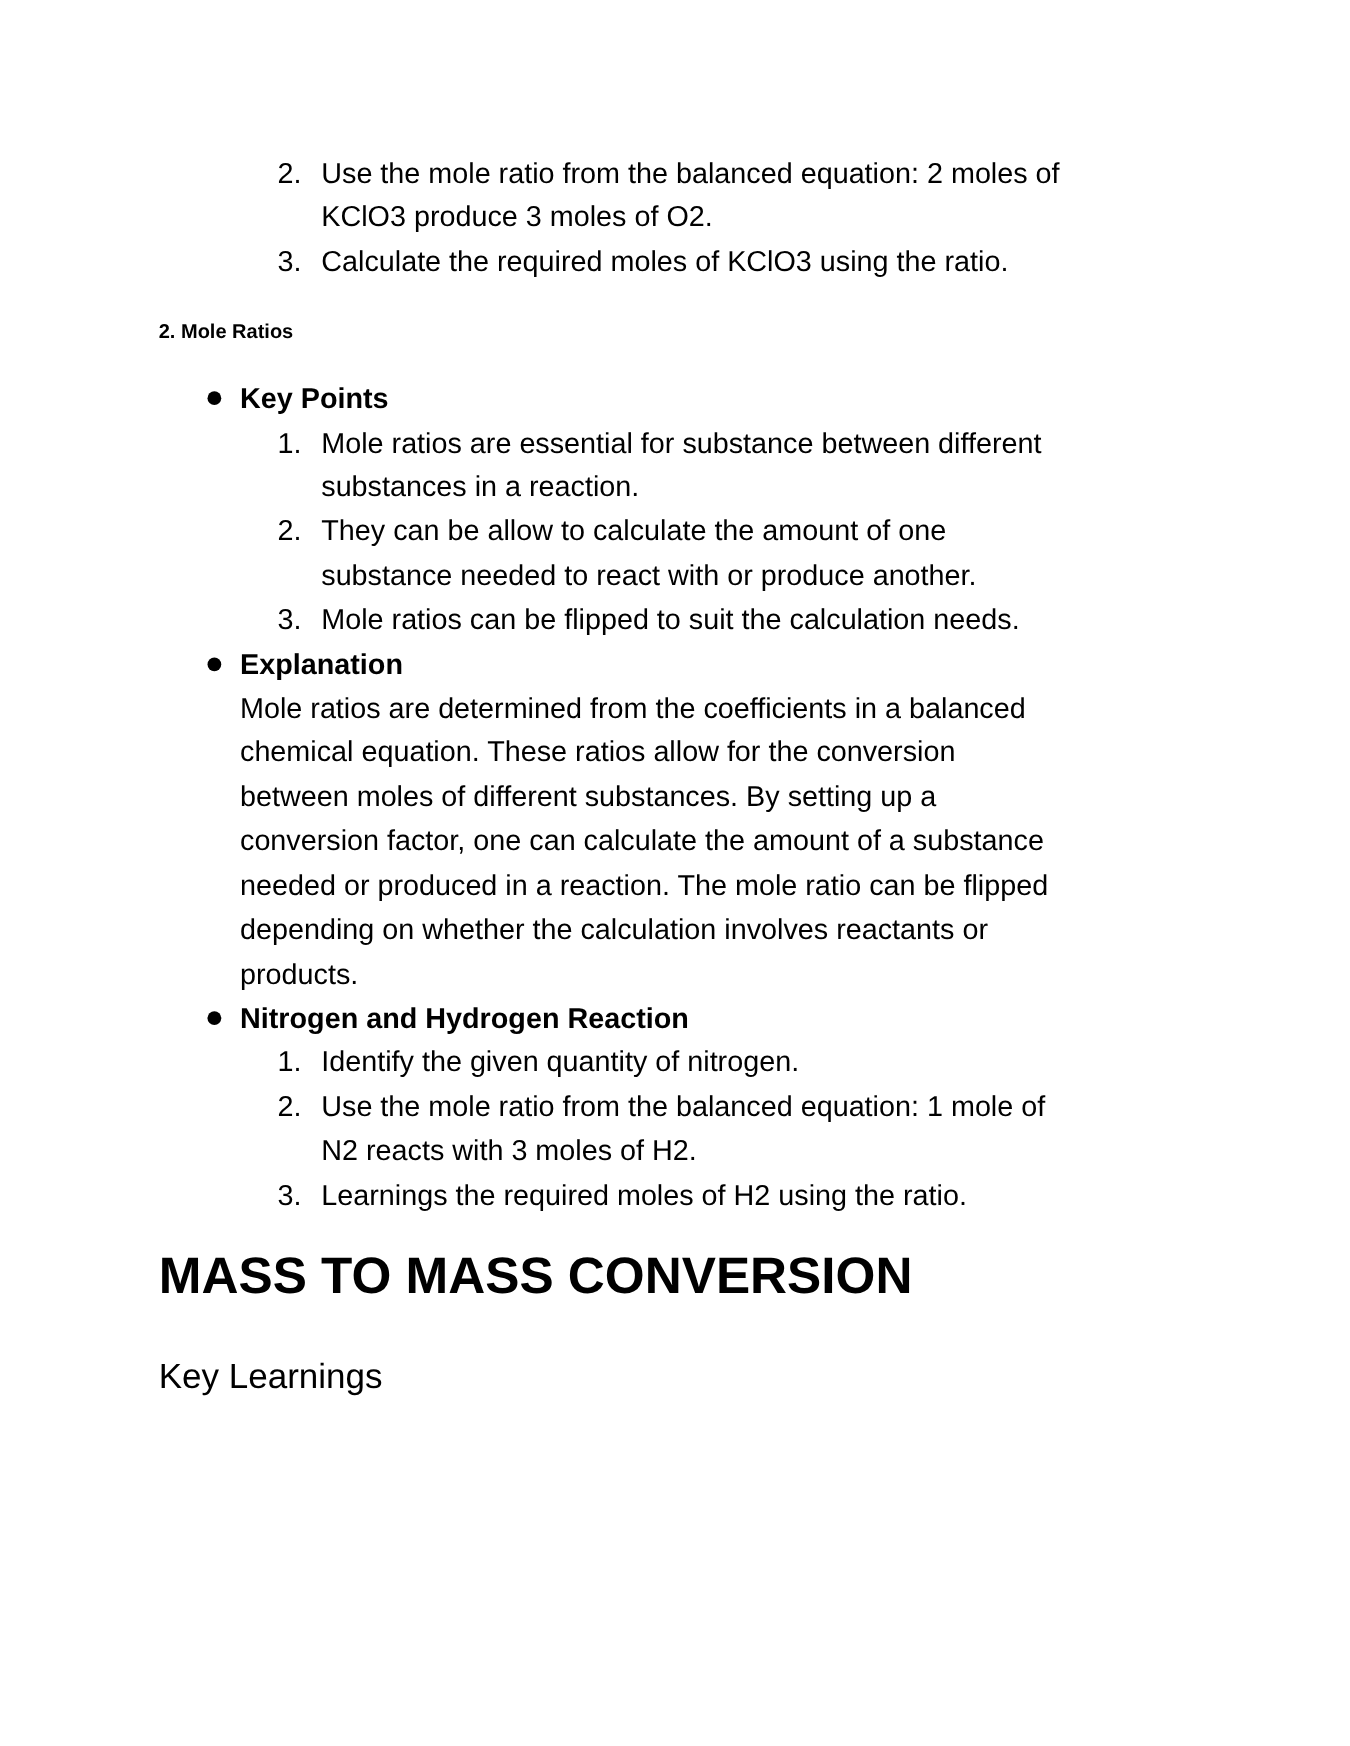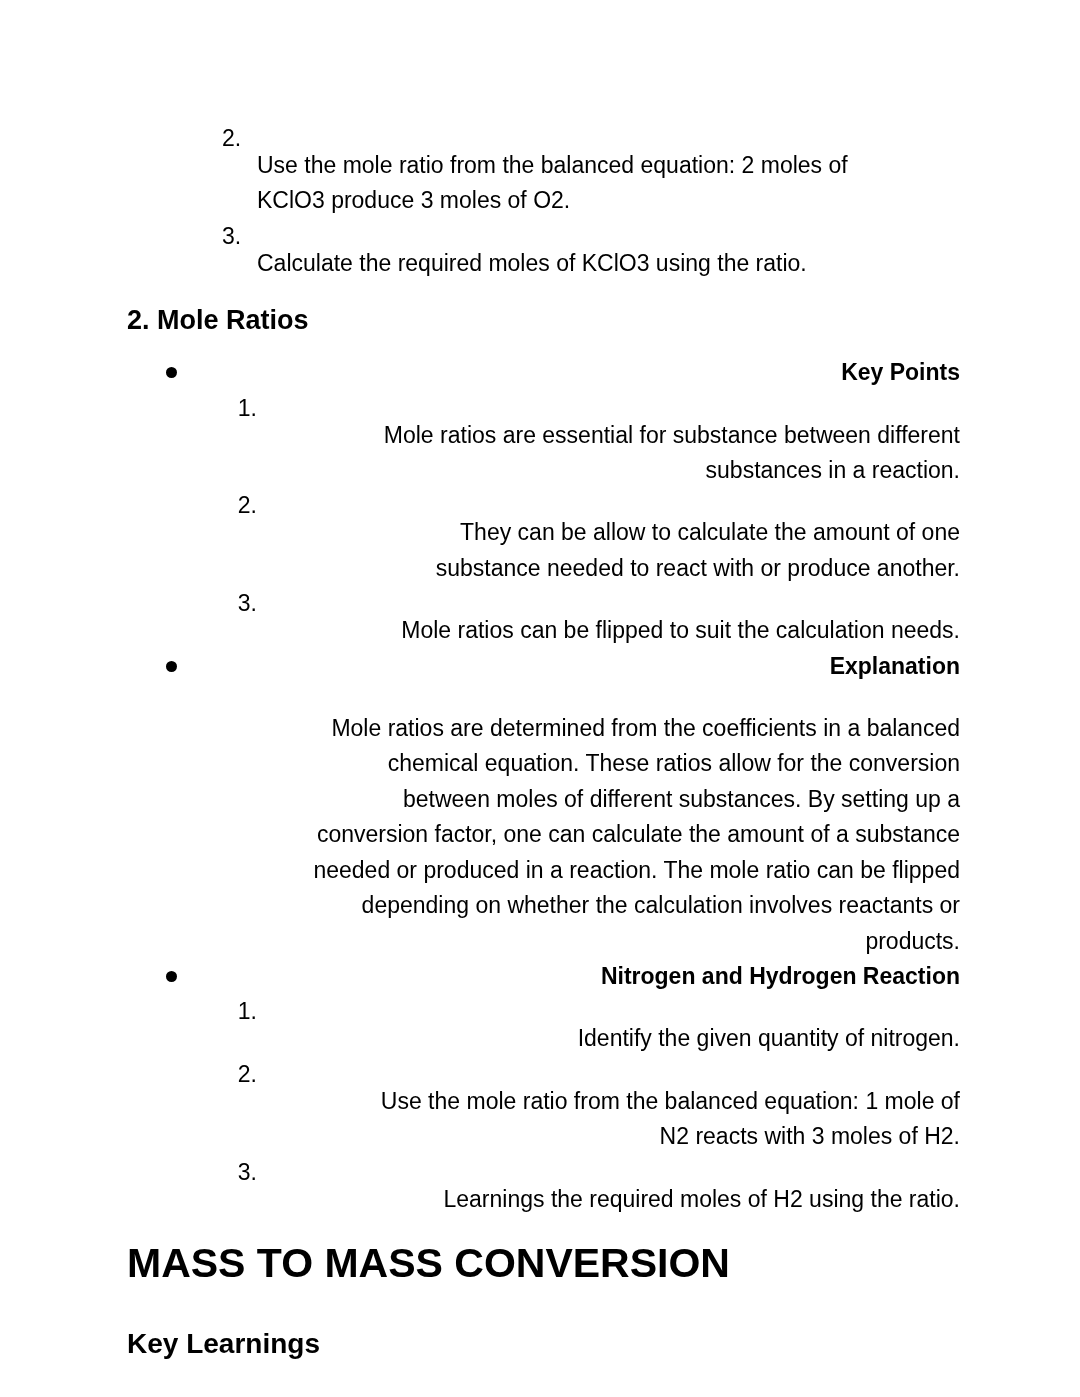--- a/index.html
+++ b/index.html
@@ -9,59 +9,59 @@
     width: 1080px;
     height: 1397px;
     background: #ffffff;
     color: #000000;
     font-family: "Liberation Sans", sans-serif;
     font-size: 23px;
     line-height: 35.4px;
     padding: 121px 120px 0 127px;
     overflow: hidden;
   }
-  .lines { white-space: pre-line; margin-top: 27px; }
+  .lines { white-space: pre-line; }
 
   
   .olist { list-style: none; margin: 0; padding: 0 0 0 95px; }
   .olitem { display: flex; }
   .olnum { flex: 0 0 35px; }
   .oltext { flex: 1 1 auto; }
 
   
-  .bullets { list-style: none; margin: 0; padding: 0; text-align: right; }
+  .bullets { list-style: none; margin: 0; padding: 0; }
   .bullet-item { position: relative; padding-left: 65px; }
   .bullet-dot {
     position: absolute;
     left: 39px;
     top: 12px;
     width: 11px;
     height: 11px;
     border-radius: 50%;
     background: #000000;
   }
   .bullet-title { font-weight: bold; }
   .bullet-body .olist { padding-left: 30px; }
 
   .section-heading {
-    font-size: 27px;
+    font-size: 16px;
     line-height: 28px;
     font-weight: bold;
     margin: 25px 0 21px 0;
   }
   .h1-title {
     font-size: 41px;
     line-height: 55px;
     font-weight: bold;
     margin: 19px 0 0 0;
   }
   .h2-title {
     font-size: 28px;
     line-height: 38px;
-    font-weight: bold;
+    font-weight: normal;
     margin: 34px 0 0 0;
   }
 </style>
 </head>
 <body>
 
 <div class="page">
 
   <ol class="olist">
     <li class="olitem">

